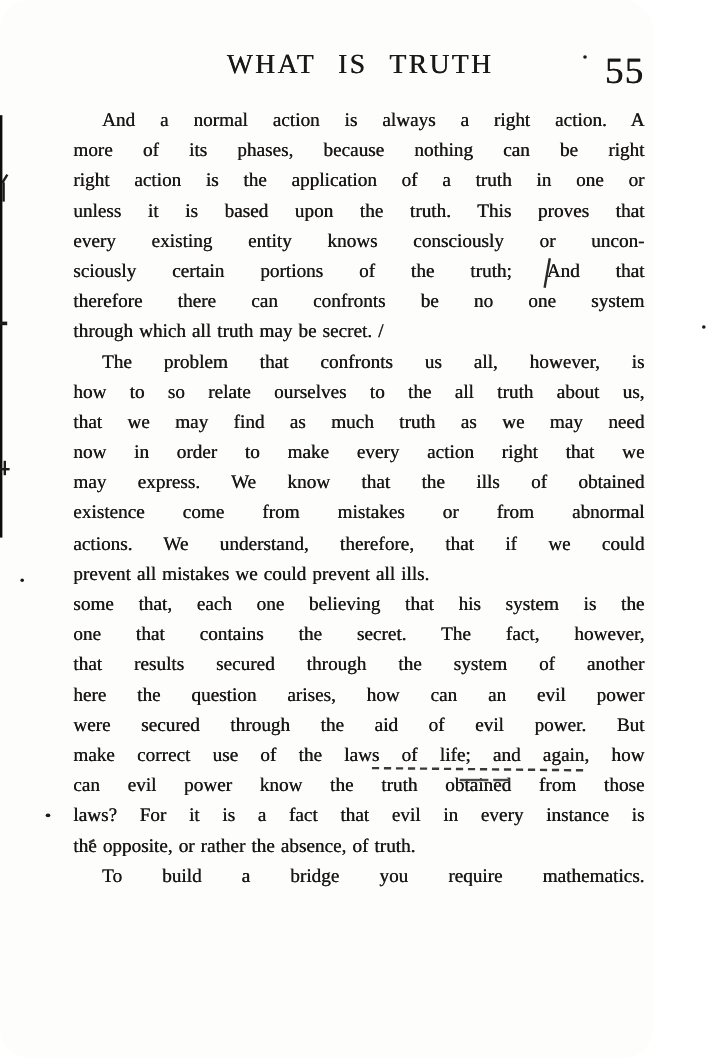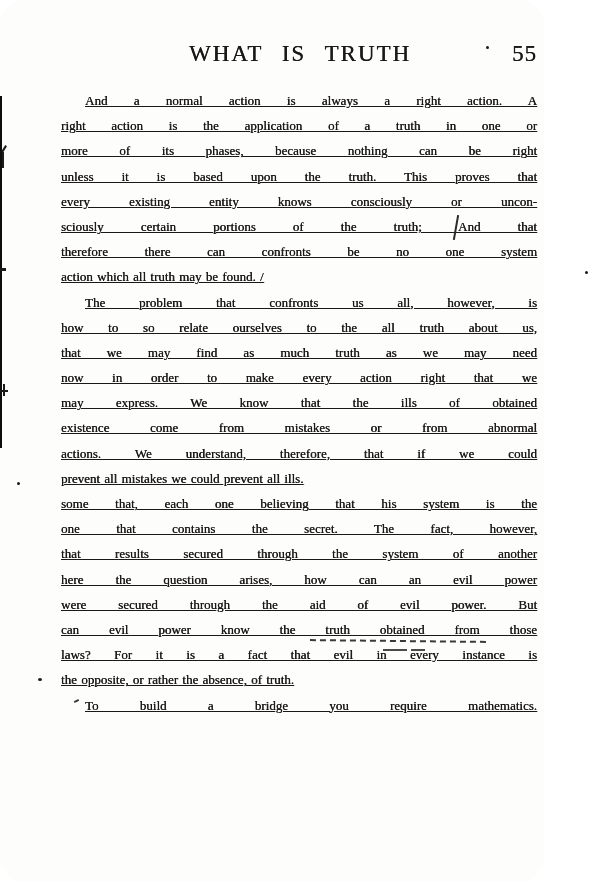--- a/index.html
+++ b/index.html
@@ -25,39 +25,38 @@
   #header .title{
     font-size:23px;
     letter-spacing:2px;
     word-spacing:11px;
     color:#1b1916;
     text-shadow:0.3px 0 0 currentColor;
   }
   #header .pagenum{
     position:absolute;
     right:63px; top:0;
-    font-size:23px;
+    font-size:31px;
     letter-spacing:1px;
     text-shadow:0.3px 0 0 currentColor;
   }
   
   #body-text{
     position:absolute;
     left:61px; top:88px; width:476px;
   }
   .line{
     height:25.2px;
     line-height:25.2px;
-    font-size:13px;
+    font-size:16px;
     text-align:justify;
     text-align-last:justify;
     word-spacing:1px;
     text-shadow:0.3px 0 0 currentColor;
     white-space:nowrap;
-    text-decoration:underline;
   }
   .line.indent{ padding-left:24px; }
   .line.short{ text-align-last:left; }
   
   .mark{ position:absolute; background:#1a1a1a; }
   .edge-line{ left:0; top:96px; width:2px; height:352px; background:#0d0d0d; }
   .edge-m1{ left:0; top:148px; width:8px; height:2px; transform:rotate(-58deg); }
   .edge-m1b{ left:2px; top:152px; width:2px; height:16px; }
   .edge-m2{ left:0; top:268px; width:6px; height:3px; }
   .edge-m3{ left:0; top:390px; width:8px; height:2px; }
@@ -83,40 +82,41 @@
 
 <div id="page">
 
   <div id="header">
     <span class="title">WHAT IS TRUTH</span>
     <span class="pagenum">55</span>
   </div>
 
   <div id="body-text">
       <div class="line indent">And a normal action is always a right action. A</div>
+      <div class="line">more of its phases, because nothing can be right</div>
       <div class="line">right action is the application of a truth in one or</div>
-      <div class="line">more of its phases, because nothing can be right</div>
       <div class="line">unless it is based upon the truth. This proves that</div>
       <div class="line">every existing entity knows consciously or uncon-</div>
       <div class="line">sciously certain portions of the truth; And that</div>
       <div class="line">therefore there can confronts be no one system</div>
-      <div class="line short">action which all truth may be found. /</div>
+      <div class="line short">through which all truth may be secret. /</div>
       <div class="line indent">The problem that confronts us all, however, is</div>
       <div class="line">how to so relate ourselves to the all truth about us,</div>
       <div class="line">that we may find as much truth as we may need</div>
       <div class="line">now in order to make every action right that we</div>
       <div class="line">may express. We know that the ills of obtained</div>
       <div class="line">existence come from mistakes or from abnormal</div>
       <div class="line">actions. We understand, therefore, that if we could</div>
       <div class="line short">prevent all mistakes we could prevent all ills.</div>
       <div class="line">some that, each one believing that his system is the</div>
       <div class="line">one that contains the secret. The fact, however,</div>
       <div class="line">that results secured through the system of another</div>
       <div class="line">here the question arises, how can an evil power</div>
       <div class="line">were secured through the aid of evil power. But</div>
+      <div class="line">make correct use of the laws of life; and again, how</div>
       <div class="line">can evil power know the truth obtained from those</div>
       <div class="line">laws? For it is a fact that evil in every instance is</div>
       <div class="line short">the opposite, or rather the absence, of truth.</div>
       <div class="line indent">To build a bridge you require mathematics.</div>
     </div>
 
   <div class="mark edge-line"></div>
   <div class="mark edge-m1"></div>
   <div class="mark edge-m1b"></div>
   <div class="mark edge-m2"></div>

